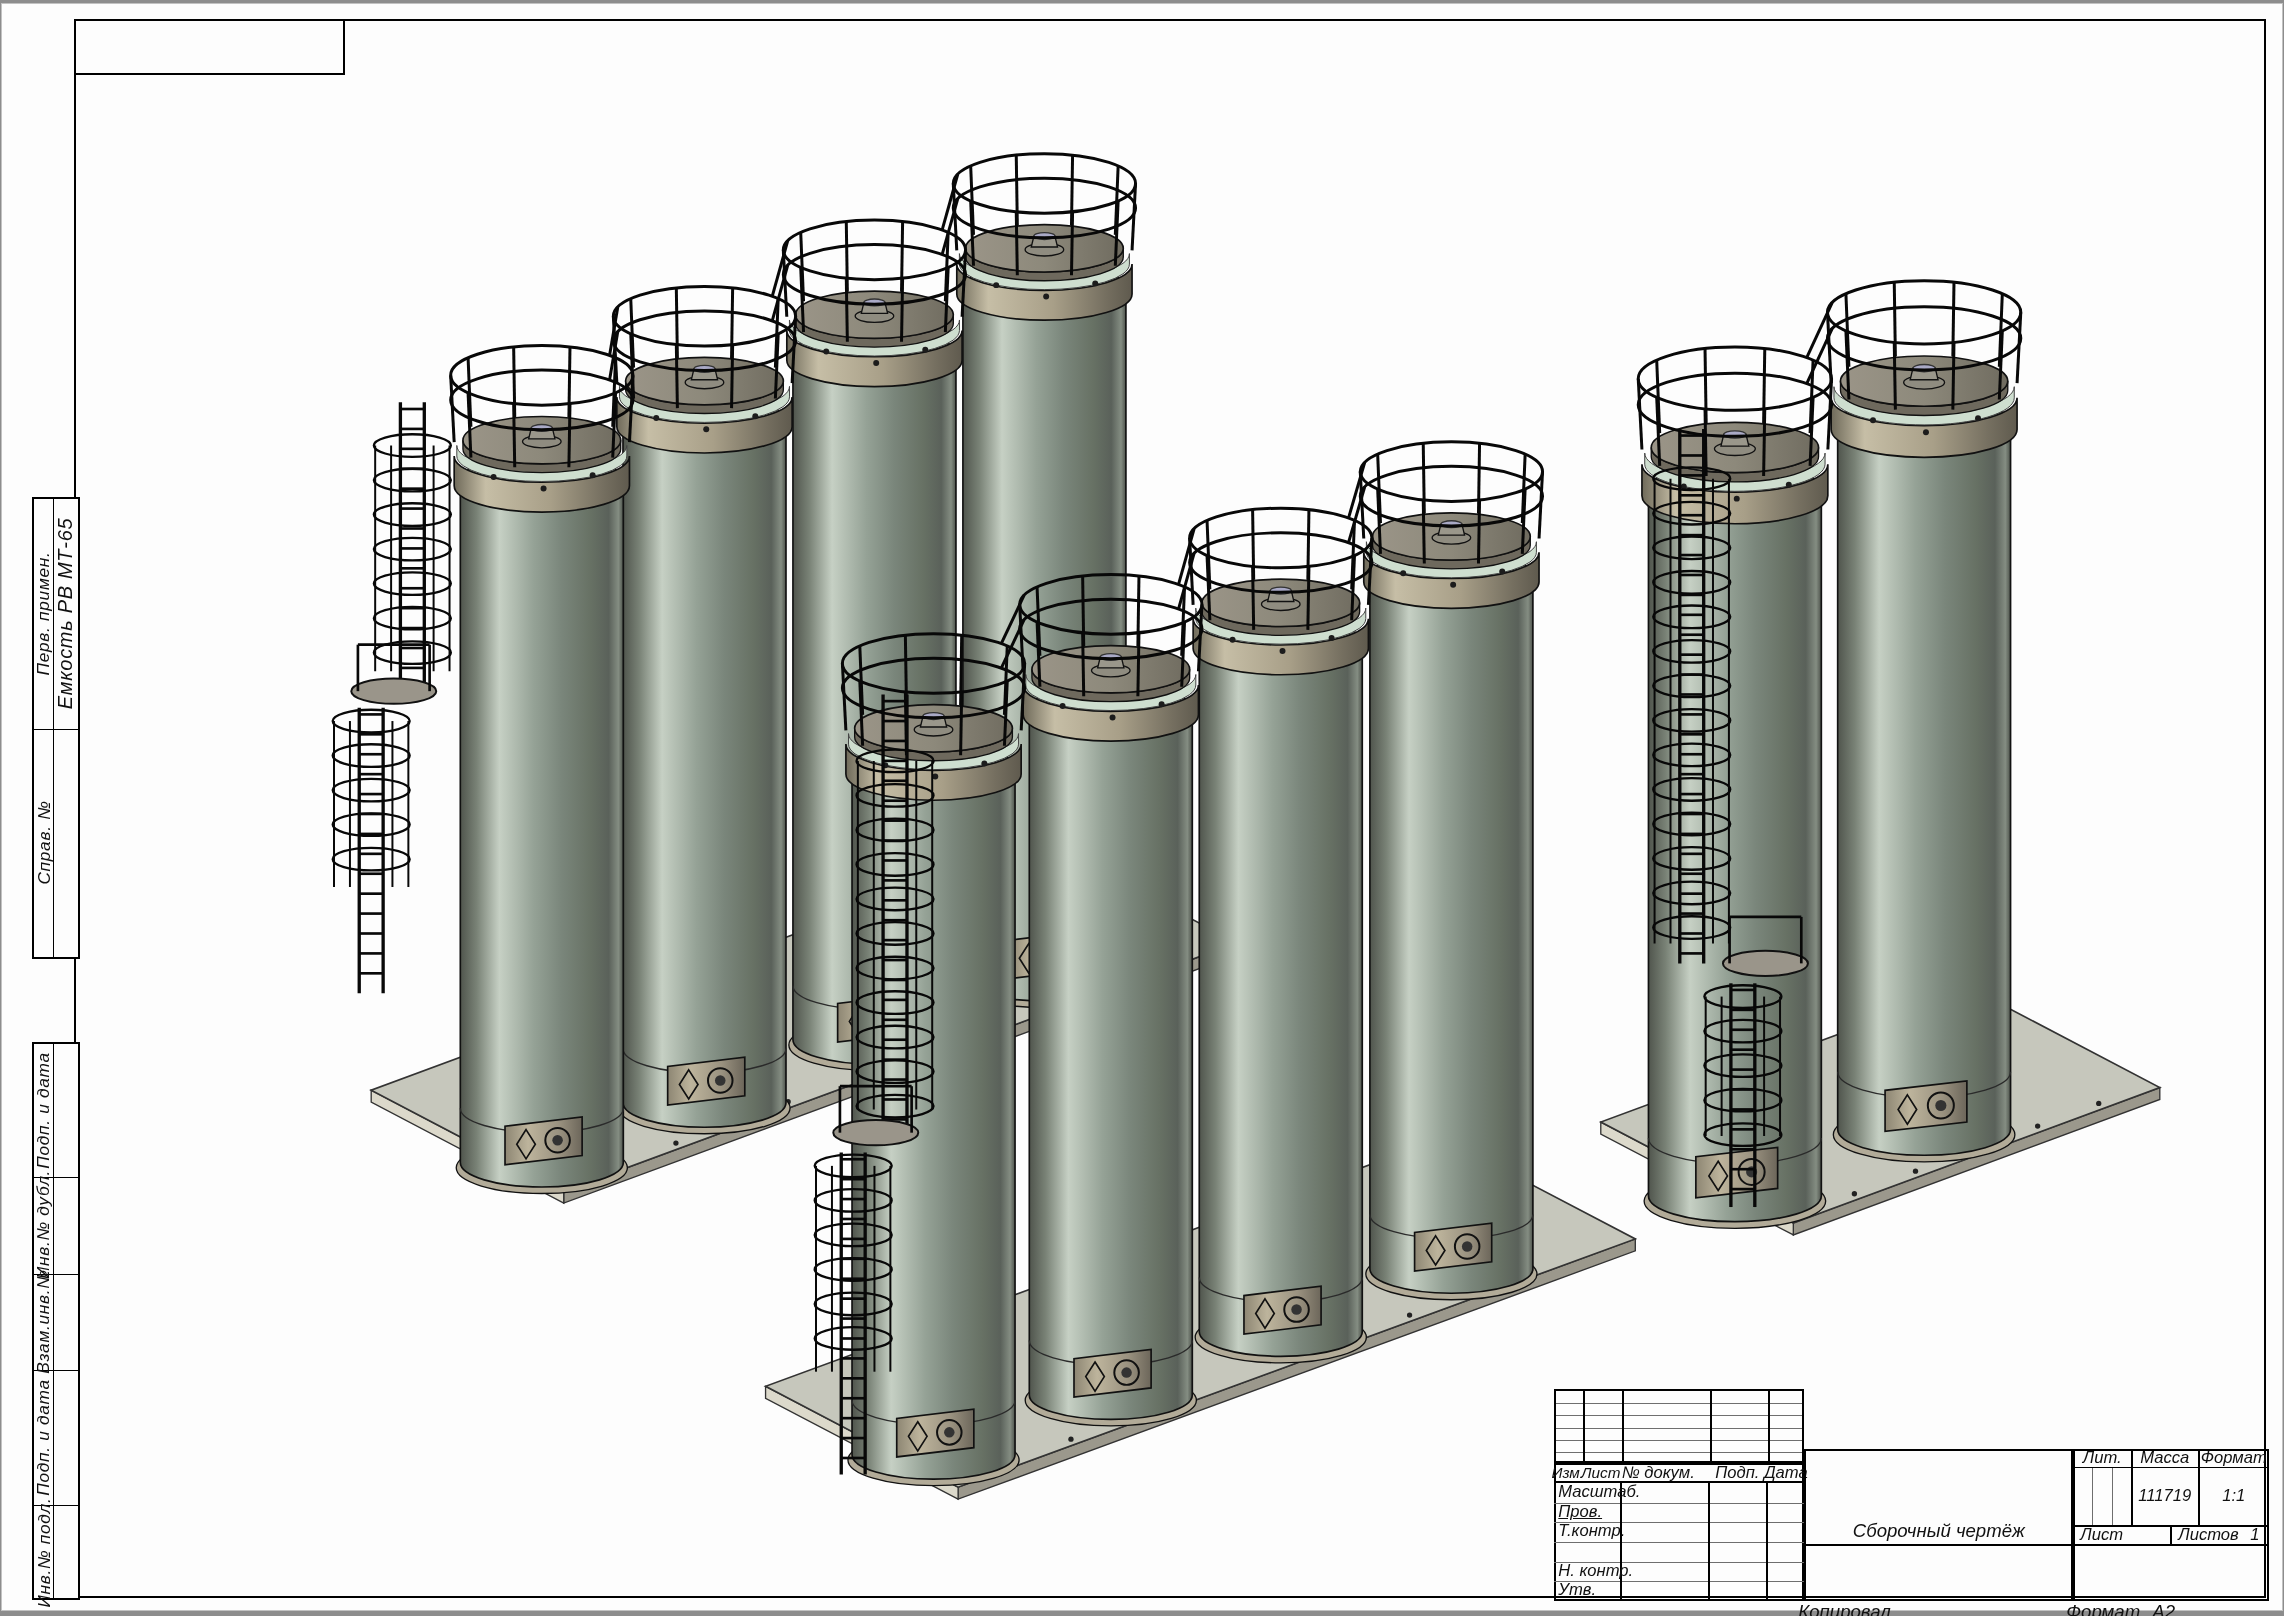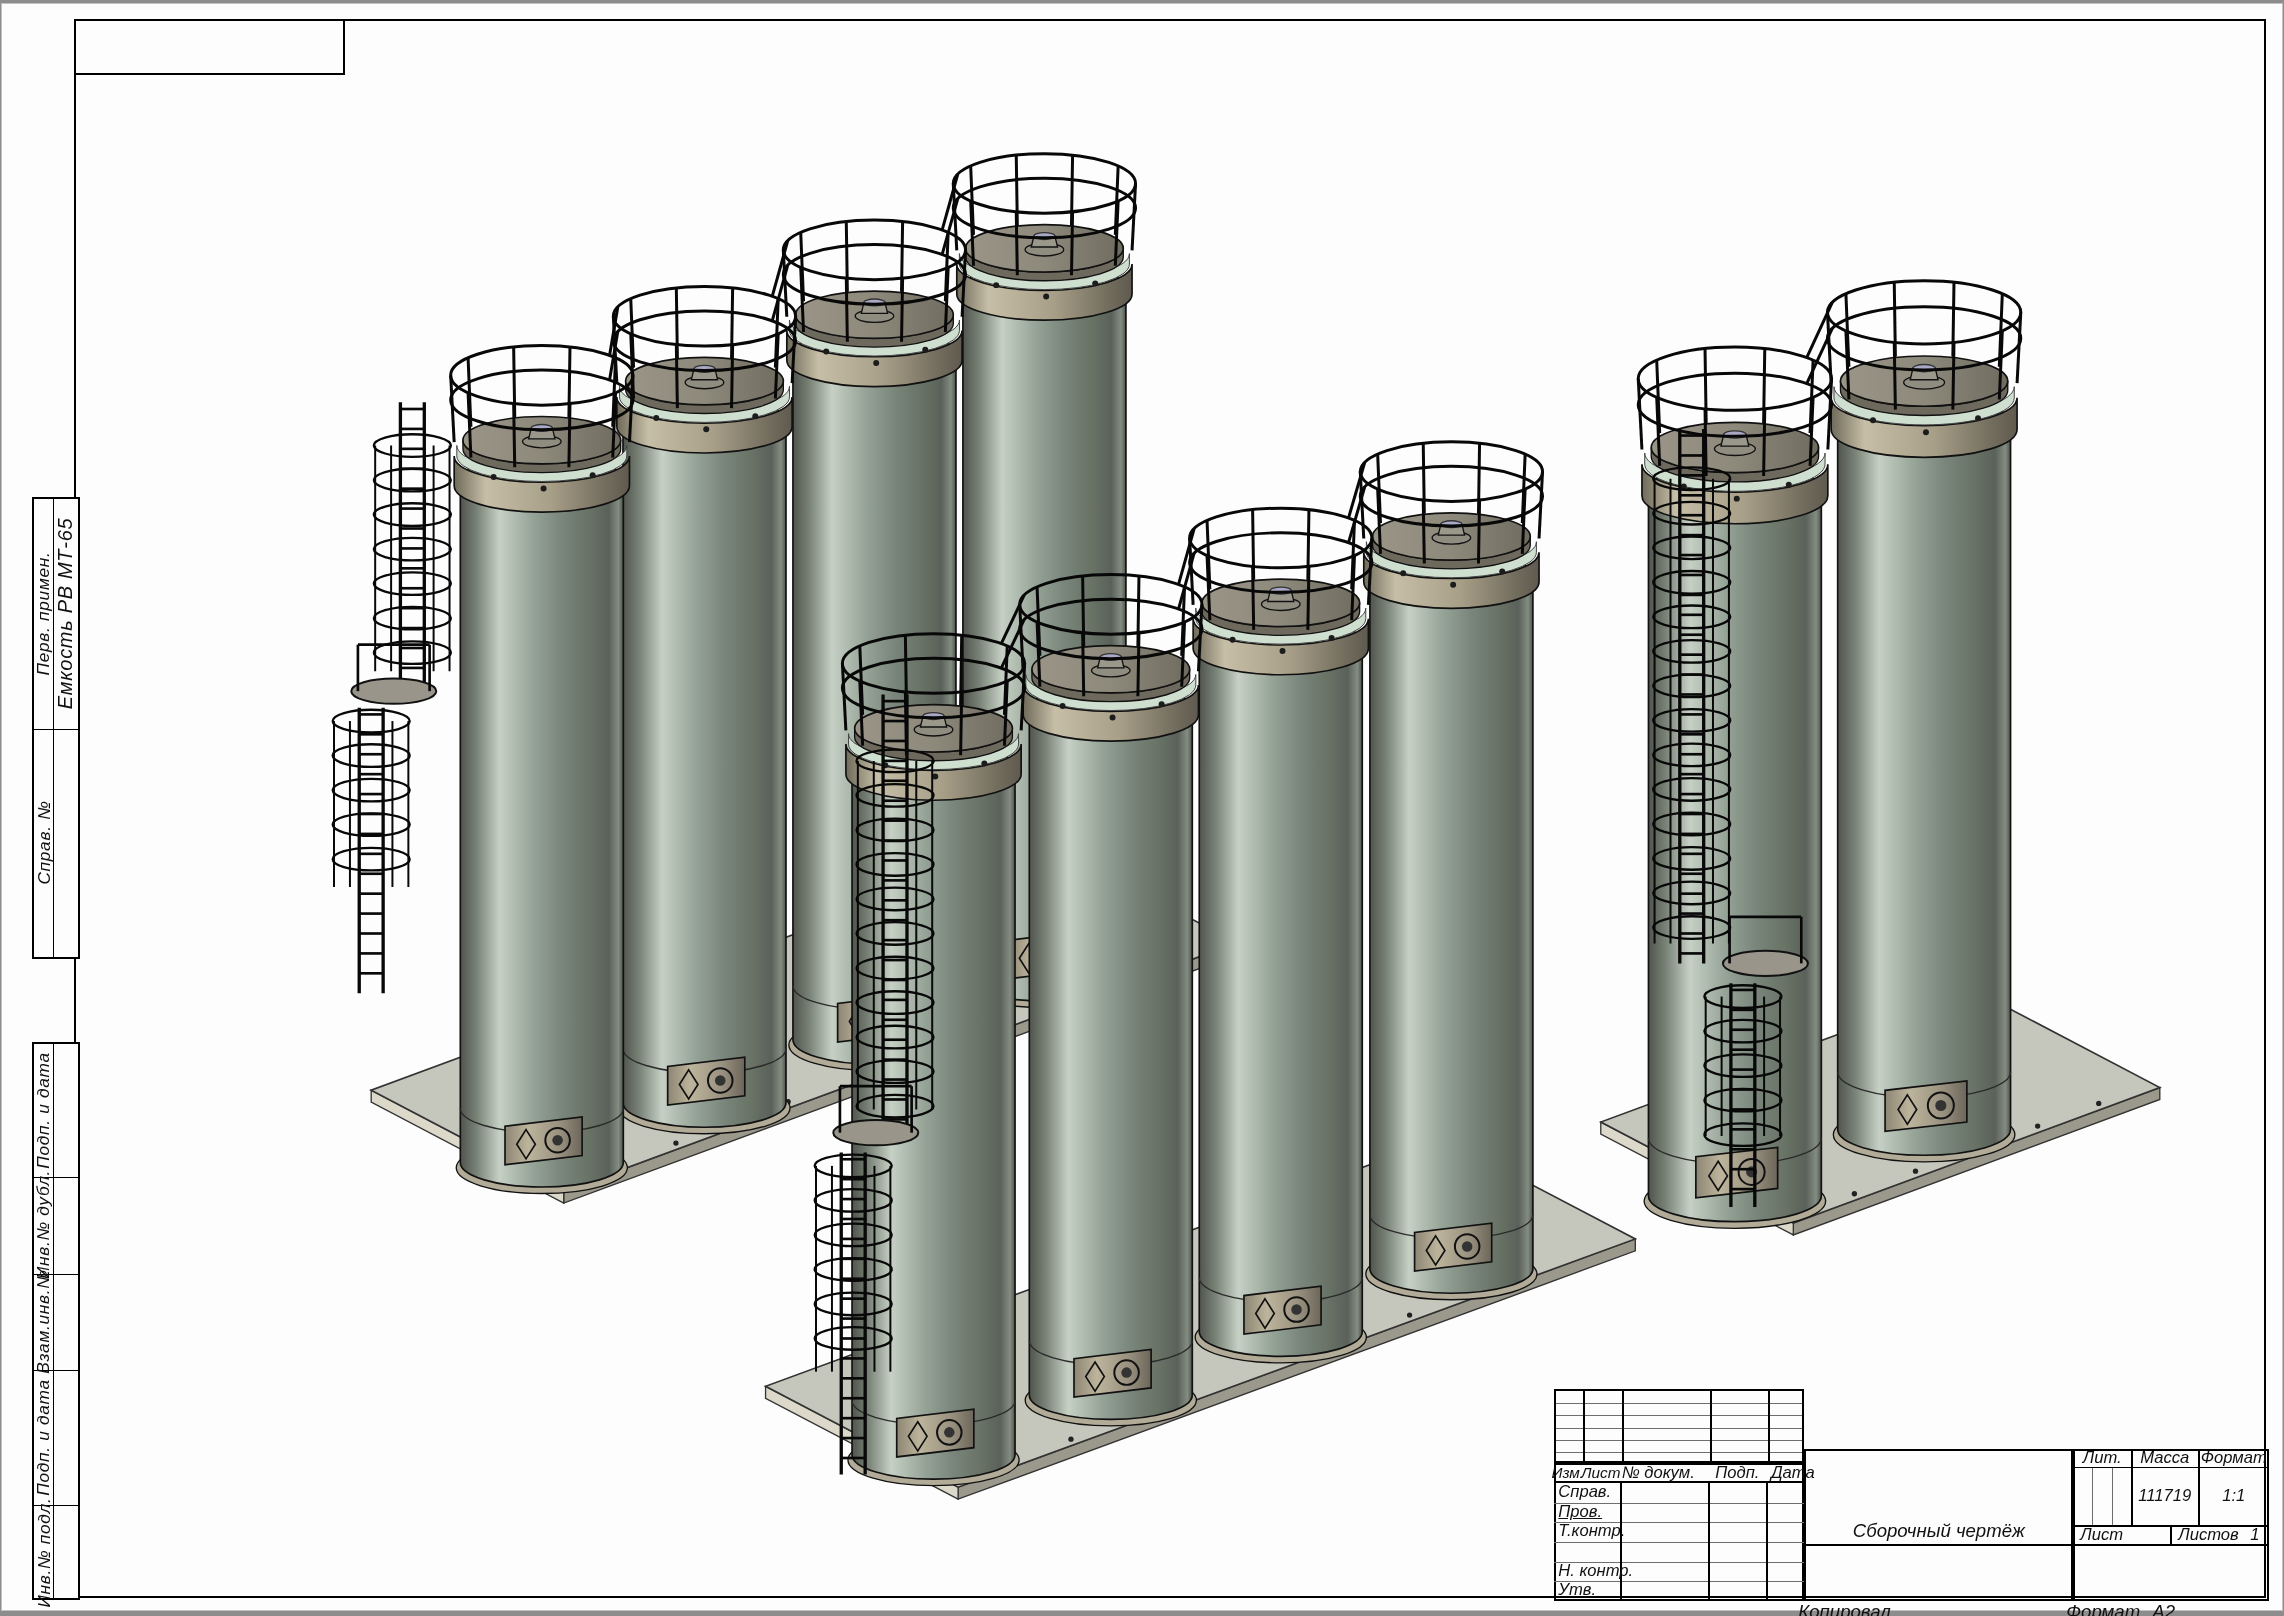--- a/index.html
+++ b/index.html
@@ -704,35 +704,35 @@
         </div>
       <div class="tb-label center" style="left:27px;top:74px;width:39px;height:20px;font-size:15.3px;">
           <span>Лист</span>
         </div>
       <div class="tb-label center" style="left:60px;top:74px;width:88px;height:20px;">
           <span>№ докум.</span>
         </div>
       <div class="tb-label center" style="left:154px;top:74px;width:58px;height:20px;">
           <span>Подп.</span>
         </div>
-      <div class="tb-label center" style="left:219px;top:74px;width:39px;height:20px;">
+      <div class="tb-label center" style="left:212px;top:74px;width:39px;height:20px;">
           <span>Дата</span>
         </div>
 
       <div class="abs" style="left:0;top:94px;width:250px;height:118px;border:2px solid #000;border-top:none;"></div>
       <div class="abs thin" style="left:0;top:114px;width:250px;height:0.7px;"></div>
       <div class="abs thin" style="left:0;top:133px;width:250px;height:0.7px;"></div>
       <div class="abs thin" style="left:0;top:153px;width:250px;height:0.7px;"></div>
       <div class="abs thin" style="left:0;top:173px;width:250px;height:0.7px;"></div>
       <div class="abs thin" style="left:0;top:192px;width:250px;height:0.7px;"></div>
       <div class="abs thick" style="left:66px;top:94px;width:1.3px;height:118px;"></div>
       <div class="abs thick" style="left:154px;top:94px;width:1.3px;height:118px;"></div>
       <div class="abs thick" style="left:212px;top:94px;width:1.3px;height:118px;"></div>
       <div class="tb-label" style="left:4px;top:94px;width:61px;height:19px;">
-          <span>Справ.</span>
+          <span>Масштаб.</span>
         </div>
       <div class="tb-label" style="left:4px;top:114px;width:61px;height:19px;text-decoration:underline;">
           <span>Пров.</span>
         </div>
       <div class="tb-label" style="left:4px;top:133px;width:61px;height:19px;text-align:right;">
           <span>Т.контр.</span>
         </div>
       <div class="tb-label" style="left:4px;top:173px;width:61px;height:19px;">
           <span>Н. контр.</span>
         </div>

